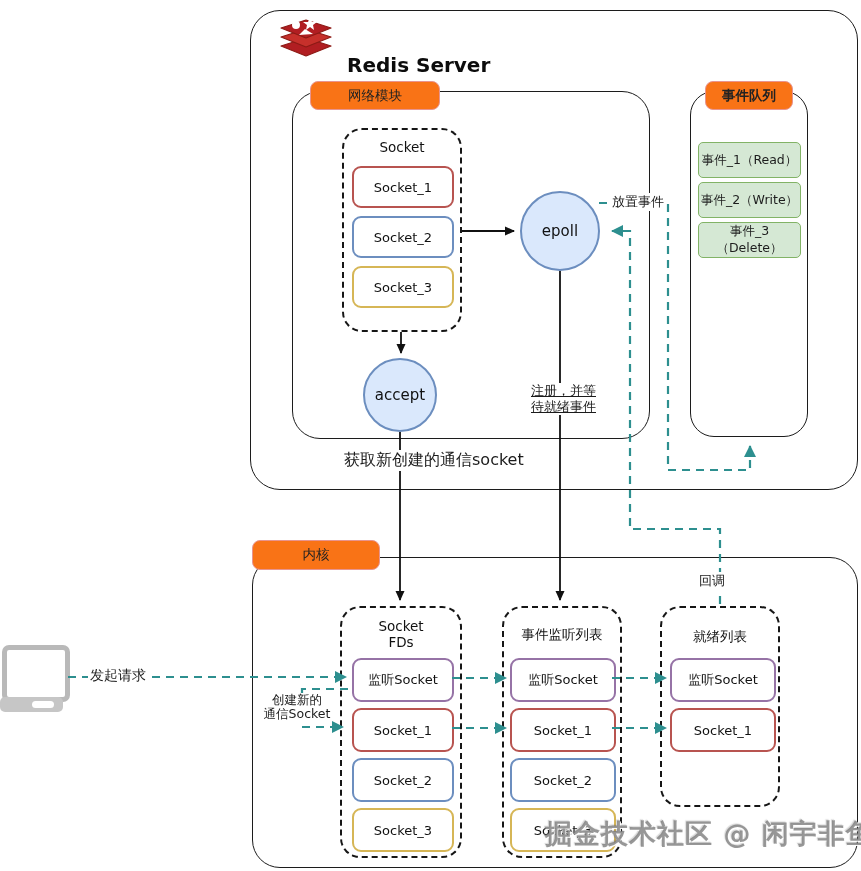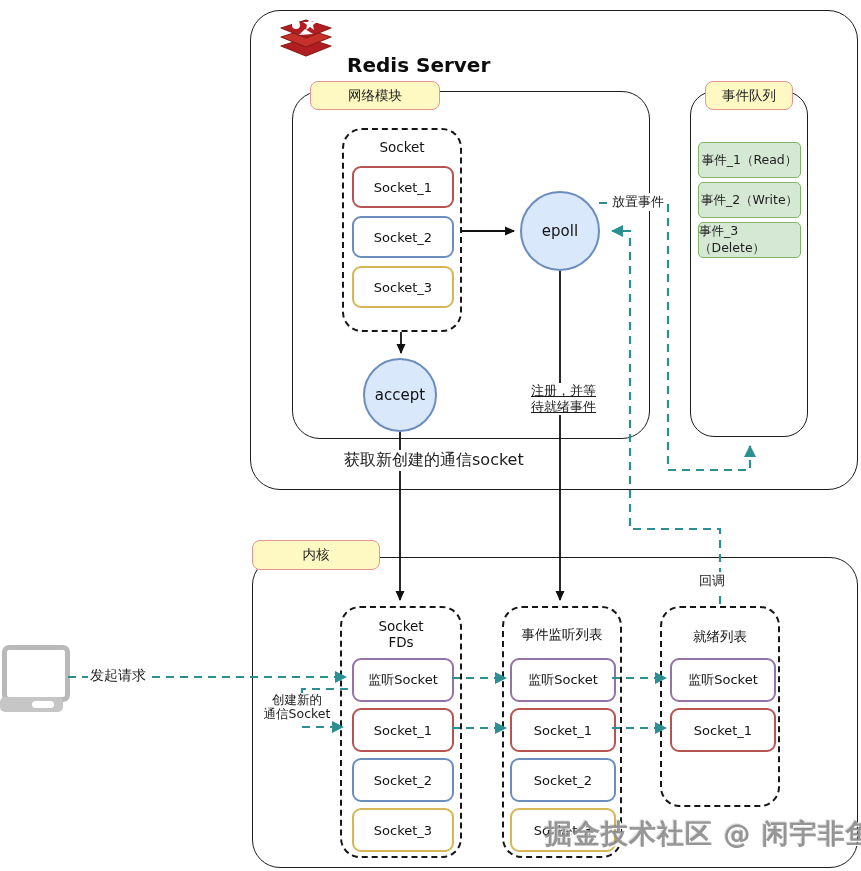--- a/index.html
+++ b/index.html
@@ -5,39 +5,39 @@
   html,body{margin:0;padding:0;background:#fff;}
   #canvas{
     position:relative;width:861px;height:871px;background:#fff;overflow:hidden;
     font-family:"DejaVu Sans",sans-serif;color:#1a1a1a;
   }
   .abs{position:absolute;box-sizing:border-box;}
   
   .frame{border:1.6px solid #1c1c1c;border-radius:30px;background:transparent;}
   
   .pink-label{
-    background:#fef9c3;border:1.6px solid #e8948f;border-radius:8px;
+    background:#f97316;border:1.6px solid #e8948f;border-radius:8px;
     display:flex;align-items:center;justify-content:center;
     font-size:13.5px;color:#222;z-index:6;
   }
   
   .dash-box{border:2.2px dashed #161616;border-radius:20px;background:transparent;z-index:2;}
   .group-title{position:absolute;left:0;right:0;text-align:center;font-size:13.5px;color:#111;white-space:pre-line;line-height:16px;}
   
   .item{
     position:absolute;background:#fff;border-radius:9px;border:2.2px solid #888;
     display:flex;align-items:center;justify-content:center;font-size:13px;color:#111;z-index:3;
   }
   .c-red{border-color:#b85450;}
   .c-blue{border-color:#6c8ebf;}
   .c-yellow{border-color:#d6b656;}
   .c-purple{border-color:#9673a6;}
   .event-item{
     position:absolute;background:#d5e8d4;border:1.8px solid #82b366;border-radius:5px;
-    display:flex;align-items:center;justify-content:center;font-size:12.5px;color:#1d1d1d;z-index:3;
+    display:flex;align-items:center;justify-content:center;font-size:12.5px;color:#1d1d1d;z-index:3;text-align:center;
   }
   .circle{
     border-radius:50%;background:#dae8fc;border:2px solid #6c8ebf;
     display:flex;align-items:center;justify-content:center;font-size:15px;color:#111;z-index:3;
   }
   .note{
     position:absolute;background:#fff;color:#1b1b1b;z-index:7;
     white-space:pre-line;padding:0 2px;
   }
   .title{font-size:20px;font-weight:600;color:#0c0c0c;z-index:6;}
@@ -78,21 +78,21 @@
   <div class="abs dash-box" style="left:342px;top:128px;width:120px;height:204px;">
     <div class="group-title" style="top:9px;">Socket</div>
   </div>
   <div class="item c-red" style="left:352px;top:166px;width:98px;height:38px;">Socket_1</div>
   <div class="item c-blue" style="left:352px;top:216px;width:98px;height:38px;">Socket_2</div>
   <div class="item c-yellow" style="left:352px;top:266px;width:98px;height:38px;">Socket_3</div>
 
   <div class="abs circle" style="left:520px;top:191px;width:80px;height:80px;">epoll</div>
   <div class="abs circle" style="left:363px;top:358px;width:74px;height:74px;">accept</div>
 
-  <div class="abs pink-label" style="left:705px;top:81px;width:88px;height:29px;">事件队列</div>
+  <div class="abs pink-label" style="left:705px;top:81px;width:88px;height:29px;font-weight:bold;">事件队列</div>
   <div class="abs frame" style="left:690px;top:91px;width:118px;height:346px;border-radius:24px;z-index:1;"></div>
   <div class="event-item abs" style="left:698px;top:142px;width:103px;height:36px;">事件_1（Read）</div>
   <div class="event-item abs" style="left:698px;top:182px;width:103px;height:36px;">事件_2（Write）</div>
   <div class="event-item abs" style="left:698px;top:222px;width:103px;height:36px;">事件_3（Delete）</div>
 
   <div class="abs pink-label" style="left:252px;top:540px;width:128px;height:30px;">内核</div>
   <div class="abs frame" style="left:252px;top:557px;width:606px;height:311px;border-radius:28px;z-index:1;"></div>
 
   <div class="abs dash-box" style="left:340px;top:606px;width:122px;height:252px;">
     <div class="group-title" style="top:10px;">Socket

